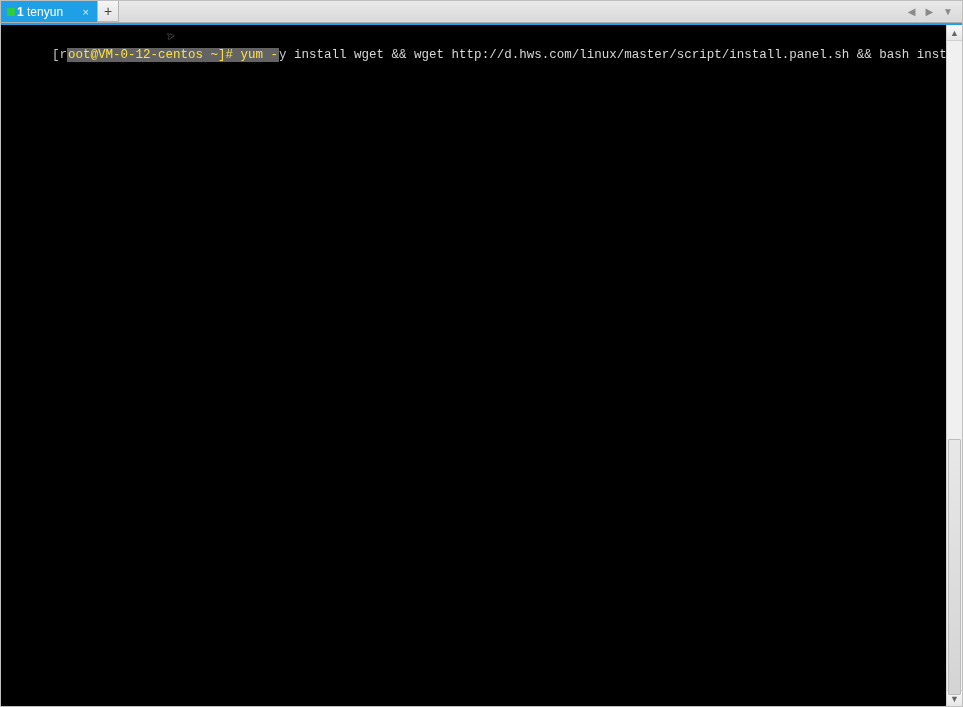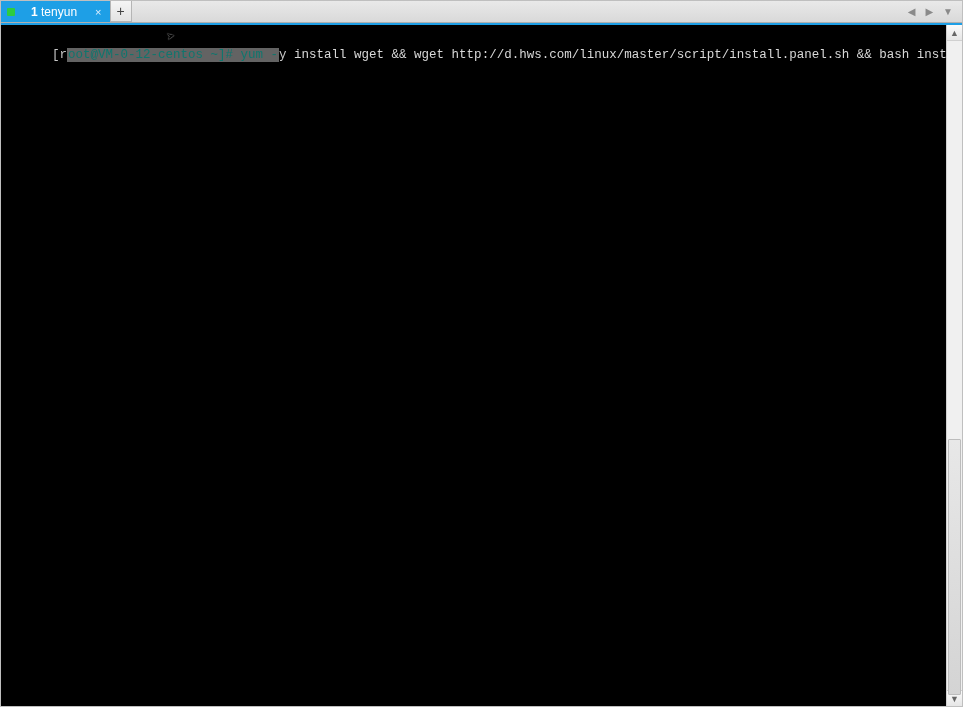--- a/index.html
+++ b/index.html
@@ -1,32 +1,32 @@
 <!DOCTYPE html>
 <html><head>
 <meta charset="utf-8">
 <style>
   * { margin: 0; padding: 0; box-sizing: border-box; }
   html, body { width: 963px; height: 707px; overflow: hidden; font-family: sans-serif; background: #fff; }
   .window { width: 963px; height: 707px; display: flex; flex-direction: column; border: 1px solid #bfbfbf; }
   .tabbar { height: 22px; background: linear-gradient(#e9e9e9,#d9d9d9); display: flex; align-items: stretch; border-bottom: 1px solid #b0b0b0; position: relative; }
-  .tab { display: flex; align-items: center; background: #1e9fe6; color: #fff; font-size: 12px; padding: 0 6px 0 6px; gap: 16px; min-width: 96px; position: relative; }
+  .tab { display: flex; align-items: center; background: #1e9fe6; color: #fff; font-size: 12px; padding: 0 6px 0 6px; gap: 2px; min-width: 96px; position: relative; }
   .tab .status-dot { width: 8px; height: 8px; background: #2ecc40; border-radius: 1px; }
   .tab .tab-label b { font-weight: bold; }
   .tab .tab-close { font-size: 11px; color: #dfefff; margin-left: auto; padding: 0 2px; }
   .newtab { width: 22px; background: linear-gradient(#f5f5f5,#e3e3e3); border: 1px solid #b5b5b5; border-top: none; display: flex; align-items: center; justify-content: center; font-size: 14px; color: #444; }
   .tabbar-right { margin-left: auto; display: flex; align-items: center; gap: 4px; padding-right: 6px; color: #8a8a8a; }
   .arrow { font-size: 10px; padding: 2px 3px; }
   .dropdown { font-size: 10px; padding: 2px 3px; }
   .topline { height: 2px; background: #1e9fe6; }
   .termwrap { flex: 1; display: flex; background: #fff; }
   .terminal { flex: 1; background: #000; color: #bfbfbf; font-family: "Courier New", monospace; font-size: 12.5px; line-height: 16px; padding: 6px 4px 6px 6px; white-space: pre; position: relative; overflow: hidden; }
   .termline { display: inline-block; white-space: pre; }
   .prompt-normal { color: #c8c8c8; }
-  .prompt-highlight { background: rgba(180,180,180,0.55); color: #0f766e; padding: 0 1px; }
+  .prompt-highlight { background: rgba(180,180,180,0.55); color: #fde047; padding: 0 1px; }
   .cmd-rest { color: #d8d8d8; }
   .mouse-pointer { position: absolute; left: 166px; top: 4px; font-size: 14px; color: #000; transform: rotate(-10deg); text-shadow: 0 0 1px #fff; pointer-events:none; }
   .vsb { width: 16px; background: #f0f0f0; border-left: 1px solid #d0d0d0; display: flex; flex-direction: column; align-items: center; }
   .vsb .sb-btn { width: 100%; height: 16px; display:flex; align-items:center; justify-content:center; font-size:9px; color:#666; background: linear-gradient(#fafafa,#e6e6e6); border-bottom:1px solid #d0d0d0; }
   .vsb .sb-btn.bottom { border-top:1px solid #d0d0d0; border-bottom:none; }
   .vsb .sb-track { flex:1; width:100%; position:relative; }
   .vsb .sb-thumb { position:absolute; left:1px; right:1px; top:398px; height:256px; background: linear-gradient(#e8e8e8,#d4d4d4); border:1px solid #bcbcbc; border-radius:1px; }
 </style>
 </head>
 <body>

